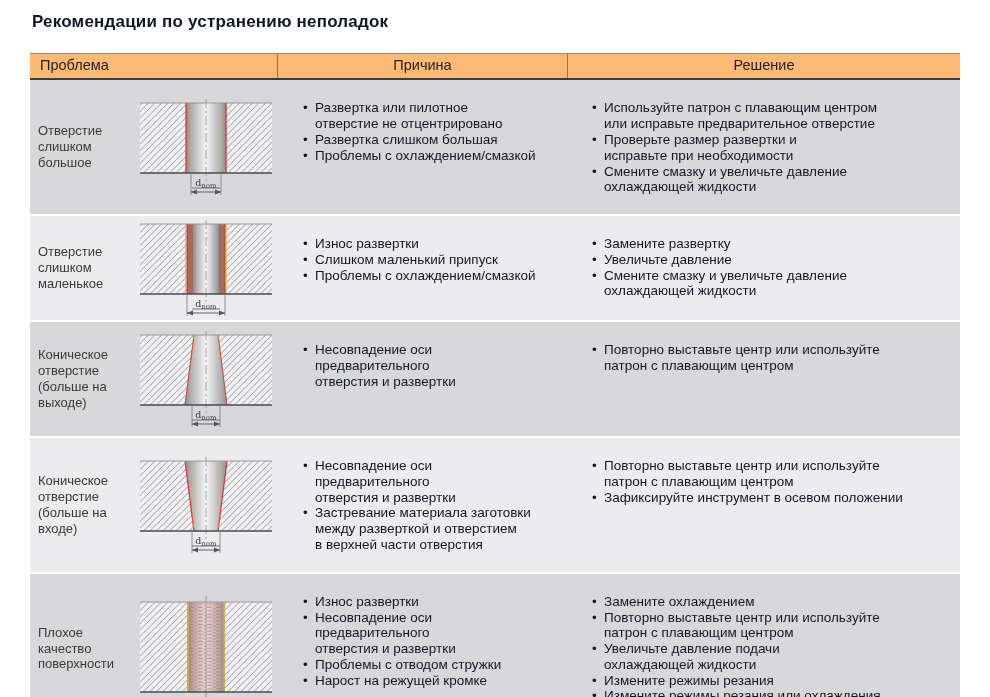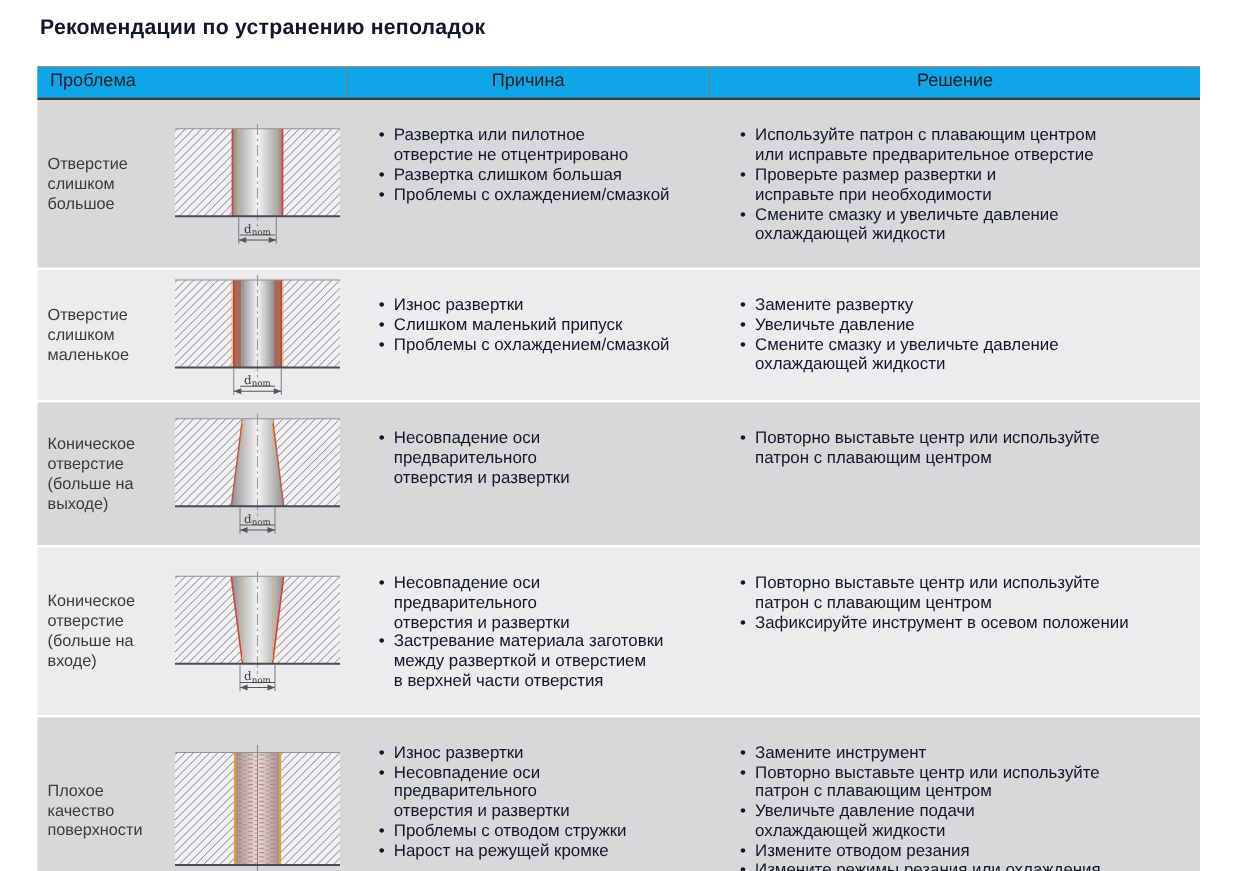--- a/index.html
+++ b/index.html
@@ -1,21 +1,21 @@
 <!DOCTYPE html>
 <html><head>
 <meta charset="utf-8">
 <style>
   html,body{margin:0;padding:0;background:#ffffff;}
   body{width:990px;height:697px;font-family:"Liberation Sans",sans-serif;color:#2e2e2e;overflow:hidden;}
   .page{padding:8px 30px 0 30px;}
   .page-title{font-size:17px;font-weight:700;color:#0f172a;margin:4px 0 21px 2px;letter-spacing:.2px;}
   .table{width:930px;}
   .header-row{display:grid;grid-template-columns:247px 289px 392px;gap:1px;background:#7a7a7a;border-top:1px solid #8d8d8d;border-bottom:2px solid #3c3c3c;}
-  .header-cell{background:#0ea5e9;font-size:14.5px;color:#1f1f1f;padding:3px 10px 4px 10px;line-height:1.2;}
+  .header-cell{background:#fdba74;font-size:14.5px;color:#1f1f1f;padding:3px 10px 4px 10px;line-height:1.2;}
   .header-cell.center{text-align:center;}
   .row{display:grid;grid-template-columns:247px 289px 392px;gap:0;margin-top:2px;}
   .row:first-child{margin-top:0;}
   .row-dark{background:#D8D8DB;}
   .row-light{background:#ECECEE;}
   .row:nth-child(1){min-height:105px;}
   .row:nth-child(2){min-height:102px;}
   .row:nth-child(3){min-height:114px;}
   .row:nth-child(4){min-height:114px;}
   .row:nth-child(5){min-height:126px;}
@@ -314,25 +314,25 @@
               <li>Износ развертки</li>
               <li>Несовпадение оси
 предварительного
 отверстия и развертки</li>
               <li>Проблемы с отводом стружки</li>
               <li>Нарост на режущей кромке</li>
             </ul>
     </div>
     <div class="solution-cell">
       <ul class="bullets">
-              <li>Замените инструмент</li>
+              <li>Замените охлаждением</li>
               <li>Повторно выставьте центр или используйте
 патрон с плавающим центром</li>
               <li>Увеличьте давление подачи
 охлаждающей жидкости</li>
-              <li>Измените отводом резания</li>
+              <li>Измените режимы резания</li>
               <li>Измените режимы резания или охлаждения</li>
             </ul>
     </div>
   </div>
       </div>
   </div>
 </div>
 
 </body></html>

